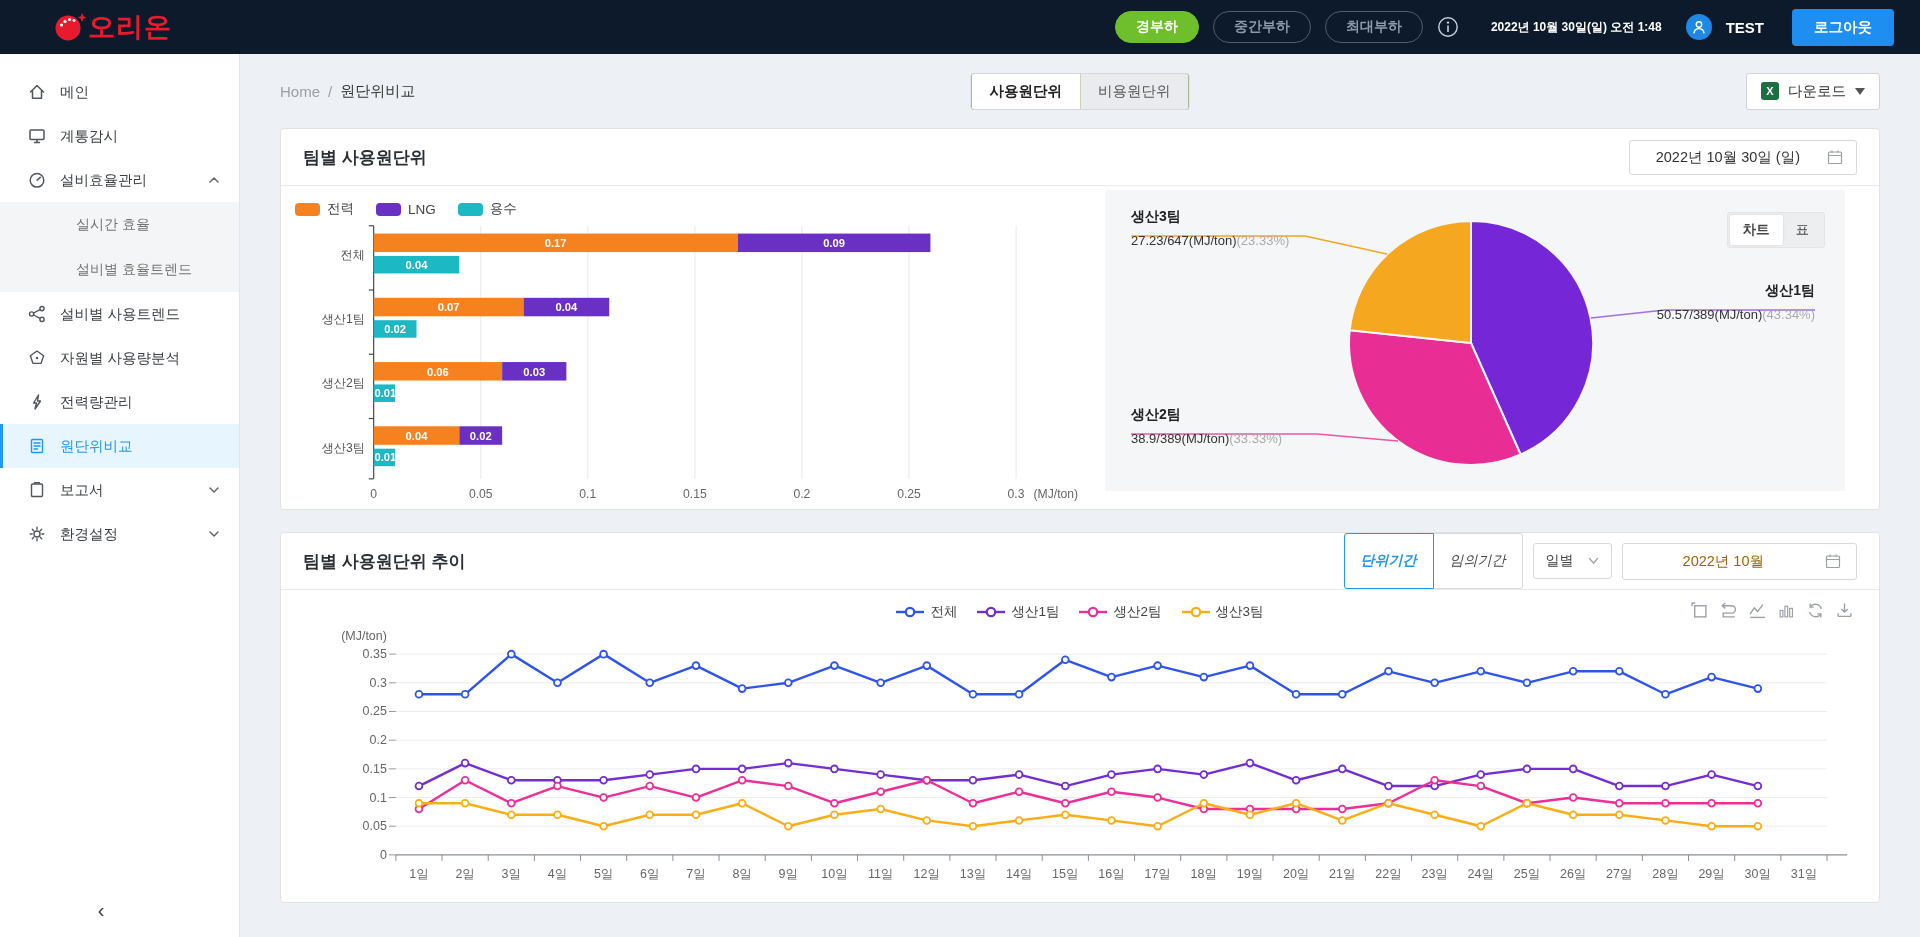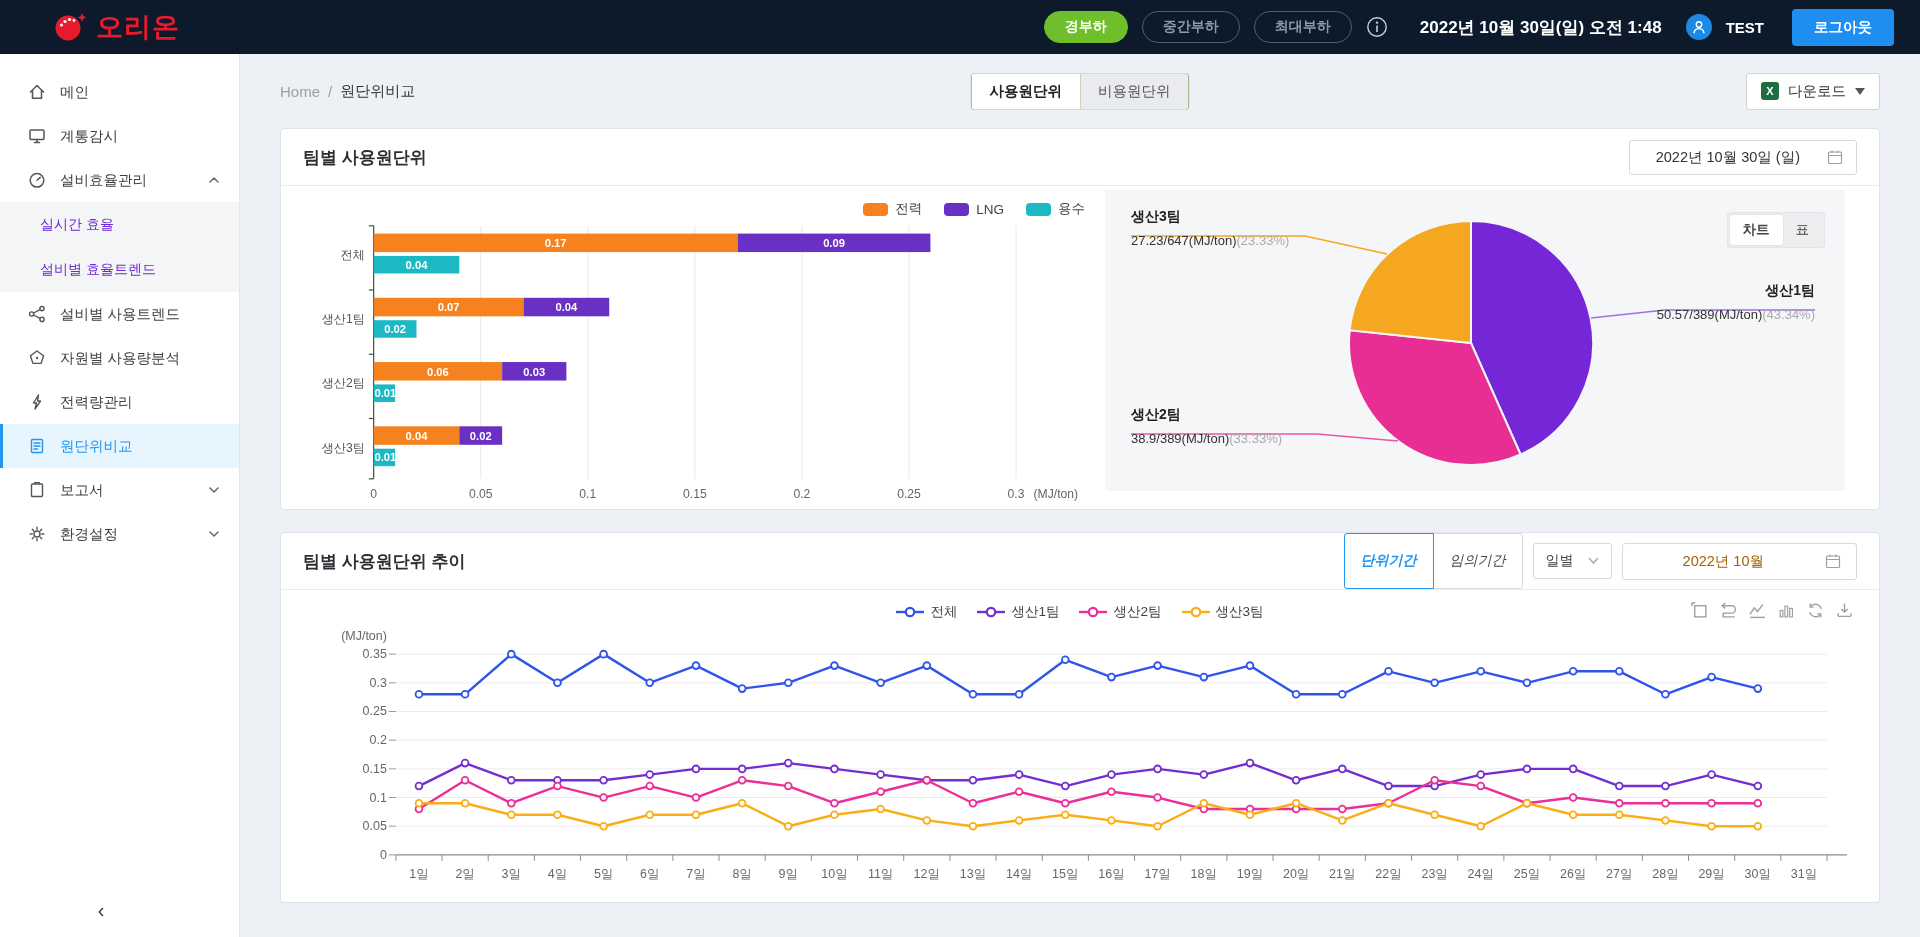--- a/index.html
+++ b/index.html
@@ -2,44 +2,44 @@
 <html><head>
 <meta charset="utf-8">
 <style>
   * { margin:0; padding:0; box-sizing:border-box; }
   html,body { width:1920px; height:937px; overflow:hidden; }
   body { font-family:"Liberation Sans","DejaVu Sans",sans-serif; background:#edf0f4; color:#333; }
 
   
   .topbar { position:absolute; left:0; top:0; width:1920px; height:54px; background:#0c1a2b;
             display:flex; align-items:center; padding:0 26px; z-index:30; }
-  .logo { display:flex; align-items:center; gap:8px; margin-left:28px; }
+  .logo { display:flex; align-items:center; margin-left:28px; }
   .logo-text { color:#e81b2e; font-size:27px; font-weight:800; letter-spacing:1px; }
   .topbar-right { margin-left:auto; display:flex; align-items:center; gap:14px; }
   .load-pill { border-radius:999px; padding:6px 20px; font-size:14px; font-weight:700; cursor:pointer;
                background:transparent; border:1px solid #4d5d72; color:#8c9aab; }
   .load-pill.active { background:#6fbe2b; border-color:#6fbe2b; color:#fff; }
   .info-btn { width:22px; height:22px; color:#c6cfdb; cursor:pointer; }
-  .top-date { color:#ffffff; font-size:17px; font-weight:700; margin:0 10px 0 18px; }
+  .top-date { color:#ffffff; font-size:12px; font-weight:700; margin:0 10px 0 18px; }
   .avatar { width:26px; height:26px; border-radius:50%; background:#1e88e5; display:flex; align-items:center; justify-content:center; }
   .top-user { color:#fff; font-size:15px; font-weight:700; margin-right:14px; }
   .logout-btn { background:#1f8ef1; color:#fff; border:none; border-radius:4px; padding:9px 22px;
                 font-size:14.5px; font-weight:700; cursor:pointer; }
 
   
   .sidebar { position:absolute; left:0; top:54px; width:240px; height:883px; background:#fff;
              border-right:1px solid #e2e6ea; z-index:20; }
   .side-item { height:44px; display:flex; align-items:center; padding:0 18px 0 27px; gap:13px;
                font-size:14.5px; color:#3c4043; cursor:pointer; }
   .side-item .sicon { width:20px; height:20px; color:#51565c; flex:none; }
   .side-item .chev { margin-left:auto; width:14px; height:14px; color:#666; }
   .side-item.active { background:#e7f5fe; color:#2196f3; border-left:3px solid #2196f3; padding-left:24px; }
   .side-item.active .sicon { color:#2196f3; }
   .submenu { background:#f4f5f6; }
-  .submenu .sub-item { height:45px; display:flex; align-items:center; padding-left:40px; font-size:14px; color:#6d28d9; cursor:pointer; }
+  .submenu .sub-item { height:45px; display:flex; align-items:center; padding-left:76px; font-size:14px; color:#737373; cursor:pointer; }
   .collapse-btn { position:absolute; left:86px; bottom:12px; width:30px; height:30px; border:none; background:transparent;
                   font-size:20px; color:#333; cursor:pointer; }
 
   
   .page { position:absolute; left:240px; top:54px; width:1680px; height:883px; padding:0 40px; overflow:hidden; }
   .pagehead { position:relative; height:74px; display:flex; align-items:center; }
   .breadcrumb { font-size:15px; color:#9aa0a6; display:flex; gap:8px; align-items:center; }
   .breadcrumb .crumb-cur { color:#333; }
   .view-tabs { position:absolute; left:50%; transform:translateX(-50%); display:flex; background:#4d7c0f;
                border:1px solid #d5d9de; border-radius:3px; overflow:hidden; }
@@ -51,21 +51,21 @@
   .card { background:#fff; border:1px solid #dfe3e8; border-radius:4px; }
   .card-head { height:57px; border-bottom:1px solid #e8eaed; display:flex; align-items:center; padding:0 22px; }
   .card-title { font-size:17px; font-weight:700; color:#2b2f33; }
   .head-right { margin-left:auto; display:flex; align-items:center; gap:10px; }
   .datebox { display:flex; align-items:center; gap:26px; border:1px solid #d9d9d9; border-radius:3px;
              background:#fff; padding:7px 12px 7px 26px; font-size:14.5px; color:#333; cursor:pointer; }
 
   
   .card1 { height:382px; }
   .card1-body { display:flex; height:324px; padding:4px 34px 0 14px; gap:20px; }
-  .barchart-wrap { flex:1; display:flex; flex-direction:column; align-items:flex-end; }
+  .barchart-wrap { flex:1; display:flex; flex-direction:column; align-items:flex-start; }
   .bar-legend { display:flex; justify-content:center; gap:22px; padding:10px 0 0 0; font-size:13.5px; color:#444; }
   .bar-legend .lg { display:flex; align-items:center; gap:7px; }
   .bar-legend .sw { width:25px; height:13px; border-radius:4px; display:inline-block; }
   .pie-panel { position:relative; width:740px; height:301px; background:#f5f6f8; border-radius:2px; flex:none; }
   .pie-toggle { position:absolute; top:22px; right:20px; display:flex; background:#eceef0; border:1px solid #e2e4e7;
                 border-radius:3px; padding:2px; z-index:5; }
   .pie-toggle button { border:none; font-size:13.5px; padding:6px 13px; cursor:pointer; border-radius:2px; background:transparent; color:#444; }
   .pie-toggle button.active { background:#fff; font-weight:700; box-shadow:0 0 2px rgba(0,0,0,.15); }
   .pie-label { position:absolute; font-size:13px; color:#333; z-index:4; }
   .pie-label .pl-name { font-size:14px; font-weight:700; color:#222; margin-bottom:7px; }

